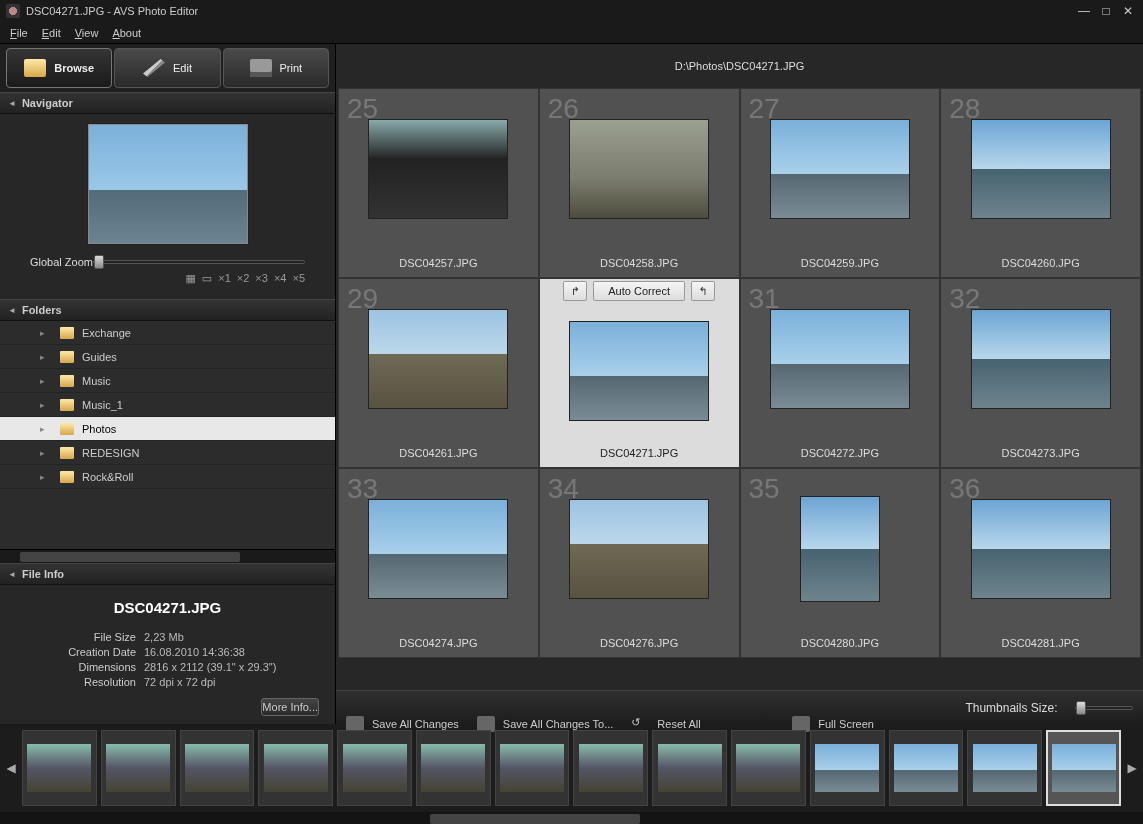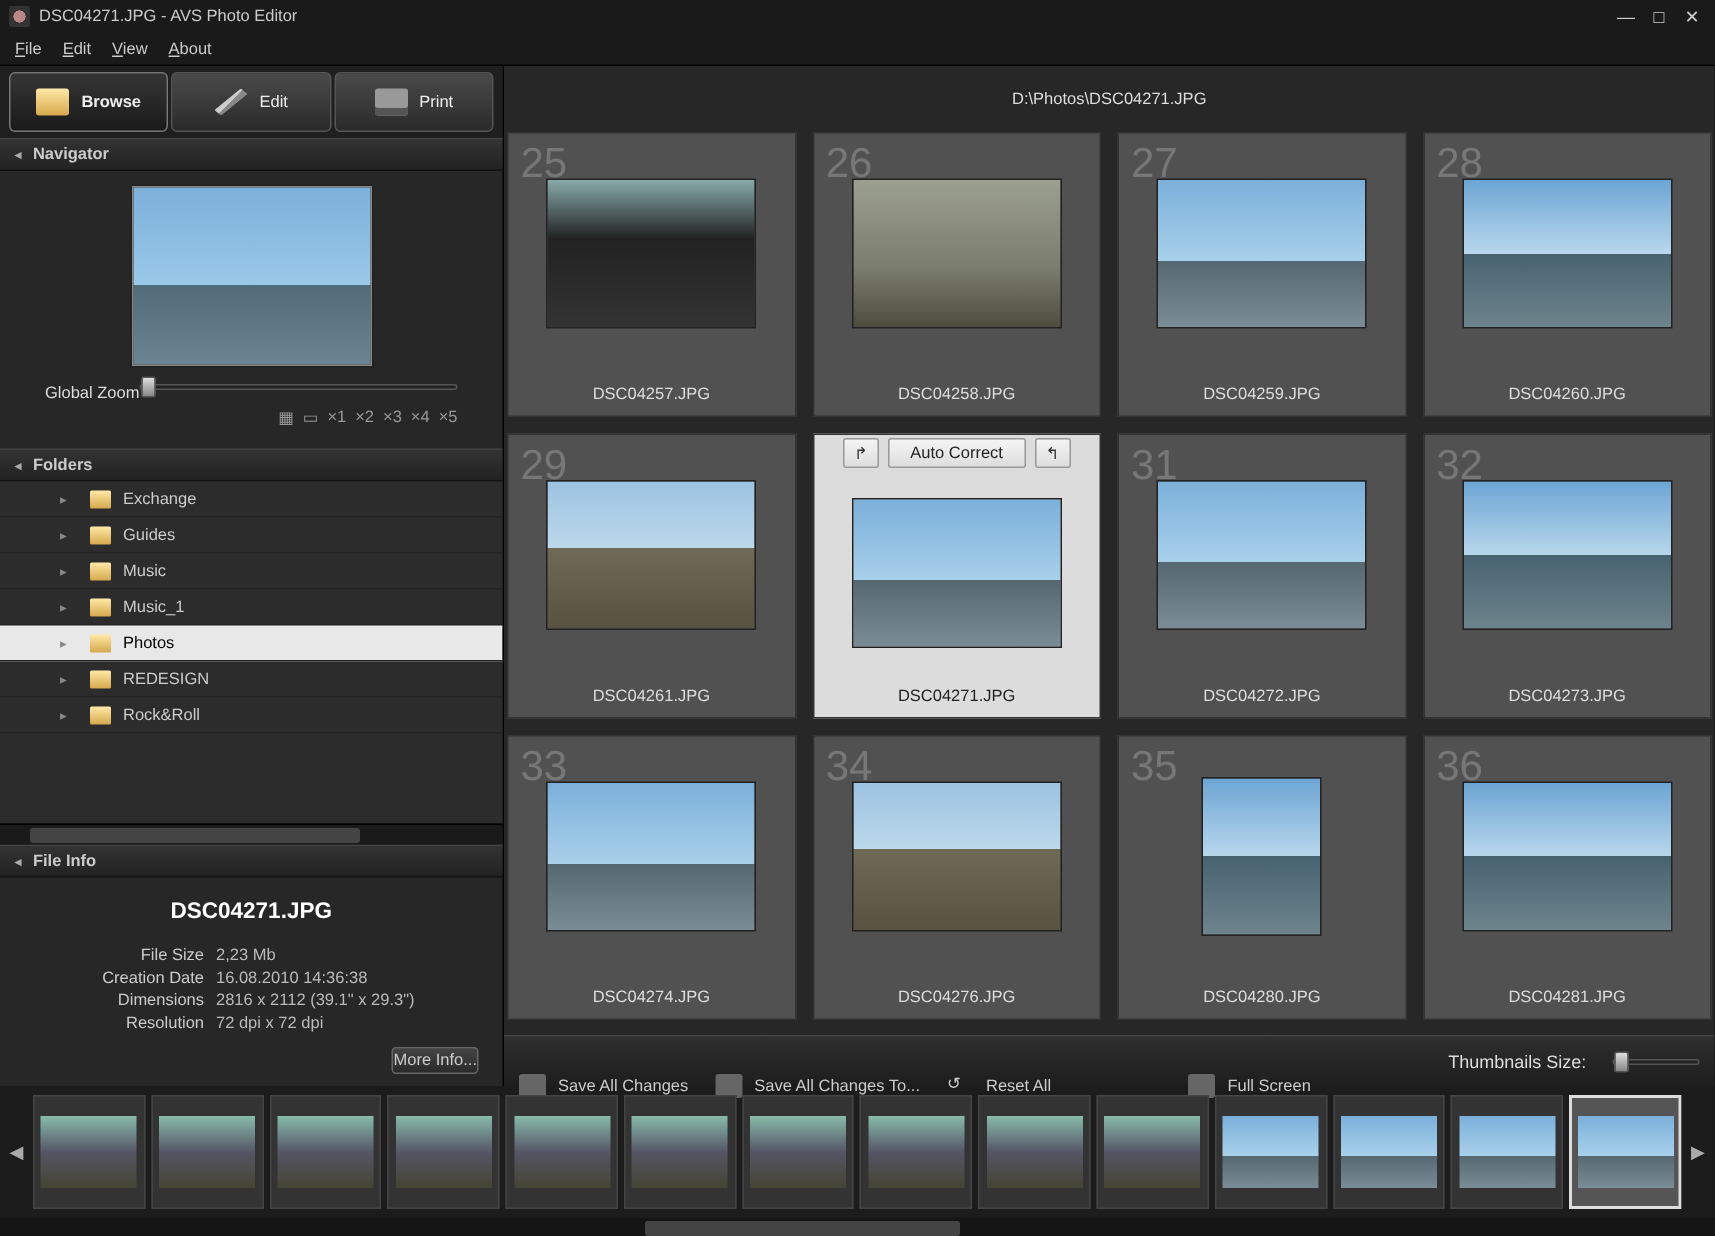--- a/index.html
+++ b/index.html
@@ -18,21 +18,21 @@
 .mode-btn { flex:1; background:linear-gradient(#4a4a4a,#2a2a2a); border:1px solid #555; border-radius:4px; display:flex; align-items:center; justify-content:center; gap:8px; cursor:pointer; color:#eee; font-size:12px; }
 .mode-btn.active { background:linear-gradient(#353535,#1a1a1a); border-color:#777;font-weight:bold; }
 .mode-icon { width:22px; height:18px; }
 .folder-ic { background:linear-gradient(#ffe9a8,#d6a84c); border-radius:2px; position:relative; }
 .pencil-ic { background:linear-gradient(135deg,#ccc 50%,#888 50%); clip-path:polygon(0 80%,80% 0,100% 20%,20% 100%); }
 .printer-ic { background:#999; border-radius:2px; box-shadow:inset 0 -5px 0 #555; }
 .panel-header { height:22px; background:linear-gradient(#333,#222); display:flex; align-items:center; padding:0 8px; font-weight:bold; font-size:11px; border-top:1px solid #444; border-bottom:1px solid #111; }
 .panel-header::before { content:"◄"; font-size:8px; margin-right:6px; color:#aaa; }
 .navigator { padding:10px 20px 6px; text-align:center; }
 .nav-preview { width:160px; height:120px; margin:0 auto 12px; background:linear-gradient(#7bb0da 0%,#9ac8e8 55%,#516b79 55%,#6a8491 100%); border:1px solid #888; box-shadow:0 0 0 1px #222; }
-.zoom-row { display:flex; gap:0; padding:0 10px; }
+.zoom-row { display:flex; align-items:center; gap:0; padding:0 10px; }
 .zoom-row label { font-size:11px; color:#ddd; }
 .slider-track { flex:1; height:4px; background:#222; border:1px solid #555; border-radius:2px; position:relative; }
 .slider-thumb { position:absolute; width:10px; height:14px; background:linear-gradient(#ddd,#888); border:1px solid #555; border-radius:2px; top:-6px; left:0; }
 .zoom-btns { display:flex; gap:6px; padding:4px 10px 8px; justify-content:flex-end; font-size:10px; color:#999; }
 .zoom-btns span{ cursor:pointer; }
 .grid-ic::before { content:"\25A6"; }
 .fit-ic::before { content:"\25AD"; }
 .folders-list { flex:1; overflow:hidden; background:#2c2c2c; }
 .folder-row { height:24px; display:flex; align-items:center; padding:0 8px 0 60px; gap:8px; cursor:pointer; border-bottom:1px solid #222; position:relative; font-size:12px; }
 .folder-row.selected { background:#e8e8e8; color:#000; }
@@ -42,21 +42,21 @@
 .hscroll .thumb { position:absolute; left:20px; width:220px; height:10px; top:2px; background:#444; border-radius:2px; }
 .fileinfo { padding:14px 16px 8px; font-size:11px; color:#ccc; }
 .fileinfo h2 { text-align:center; font-size:15px; font-weight:bold; margin-bottom:14px; color:#fff; }
 .fi-row { display:flex; gap:8px; line-height:15px; }
 .fi-label { width:120px; text-align:right; font-weight:normal; font-size:11px; }
 .fi-val { flex:1; font-size:11px; color:#bbb; }
 .moreinfo { float:right; margin-top:8px; padding:2px 0; background:linear-gradient(#444,#2a2a2a); border:1px solid #666; border-radius:3px; cursor:pointer; }
 .content { flex:1; display:flex; flex-direction:column; background:#272727; }
 .pathbar { height:44px; display:flex; align-items:center; justify-content:center; color:#ddd; font-size:12px; }
 .grid-area { flex:1; overflow:auto; padding:0 2px; }
-.thumb-grid { display:grid; grid-template-columns:repeat(4,1fr); gap:11px; }
+.thumb-grid { display:grid; grid-template-columns:repeat(4,1fr); gap:0; }
 .cell { background:#515151; height:190px; display:flex; flex-direction:column; position:relative; border:1px solid #333; }
 .cell.selected { background:#dcdcdc; }
 .cell-num { position:absolute; top:4px; left:8px; font-size:28px; color:rgba(255,255,255,0.22); font-weight:normal; }
 .cell.selected .cell-num { color:rgba(0,0,0,0.15); }
 .cell-tools { height:24px; display:flex; align-items:center; justify-content:center; gap:6px; padding:4px 6px; }
 .tool-sm { width:24px; height:20px; background:linear-gradient(#f5f5f5,#ddd); border:1px solid #999; border-radius:2px; display:flex; align-items:center; justify-content:center; cursor:pointer; color:#333; }
 .autocorrect { flex:0 0 auto; padding:0 14px; height:20px; background:linear-gradient(#f5f5f5,#ddd); border:1px solid #999; border-radius:2px; display:flex; align-items:center; cursor:pointer; color:#222; font-size:11px; }
 .cell-img-wrap { flex:1; display:flex; align-items:center; justify-content:center; }
 .cell-img { width:140px; height:100px; border:1px solid #222; background:#789; }
 .cell-img.portrait { width:80px; height:106px; }

